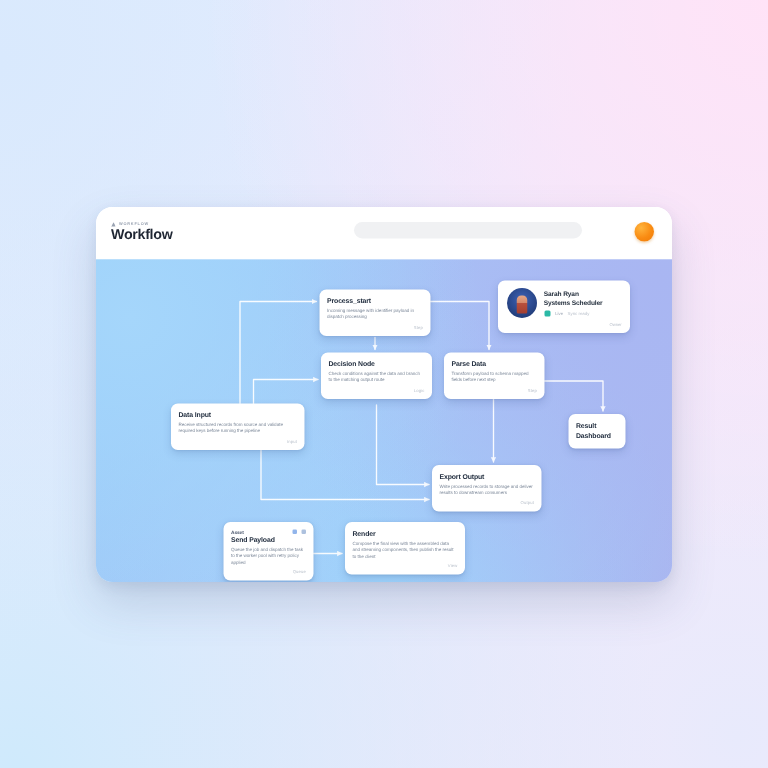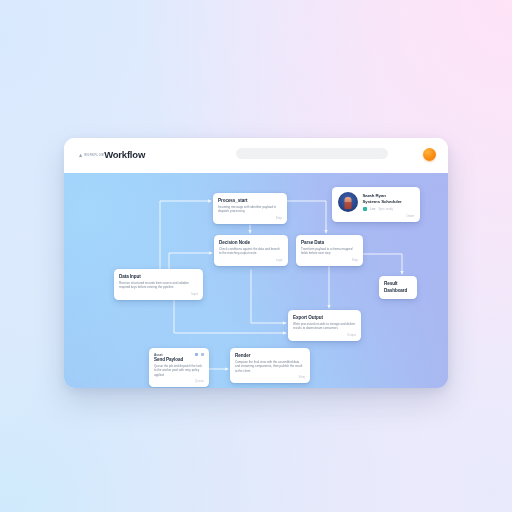--- a/index.html
+++ b/index.html
@@ -37,21 +37,21 @@
   
   .titlebar {
     height: 35px;
     background: #ffffff;
     display: flex;
     align-items: center;
     padding: 0 10px;
     position: relative;
   }
 
-  .brand { display: flex; flex-direction: row; justify-content: center; width: 76px; }
+  .brand { display: flex; flex-direction: column; justify-content: center; width: 76px; }
 
   .brand-kicker {
     display: flex;
     align-items: center;
     gap: 2px;
     font-size: 2.6px;
     letter-spacing: 0.5px;
     color: #9aa3b2;
     text-transform: uppercase;
     font-weight: 700;

